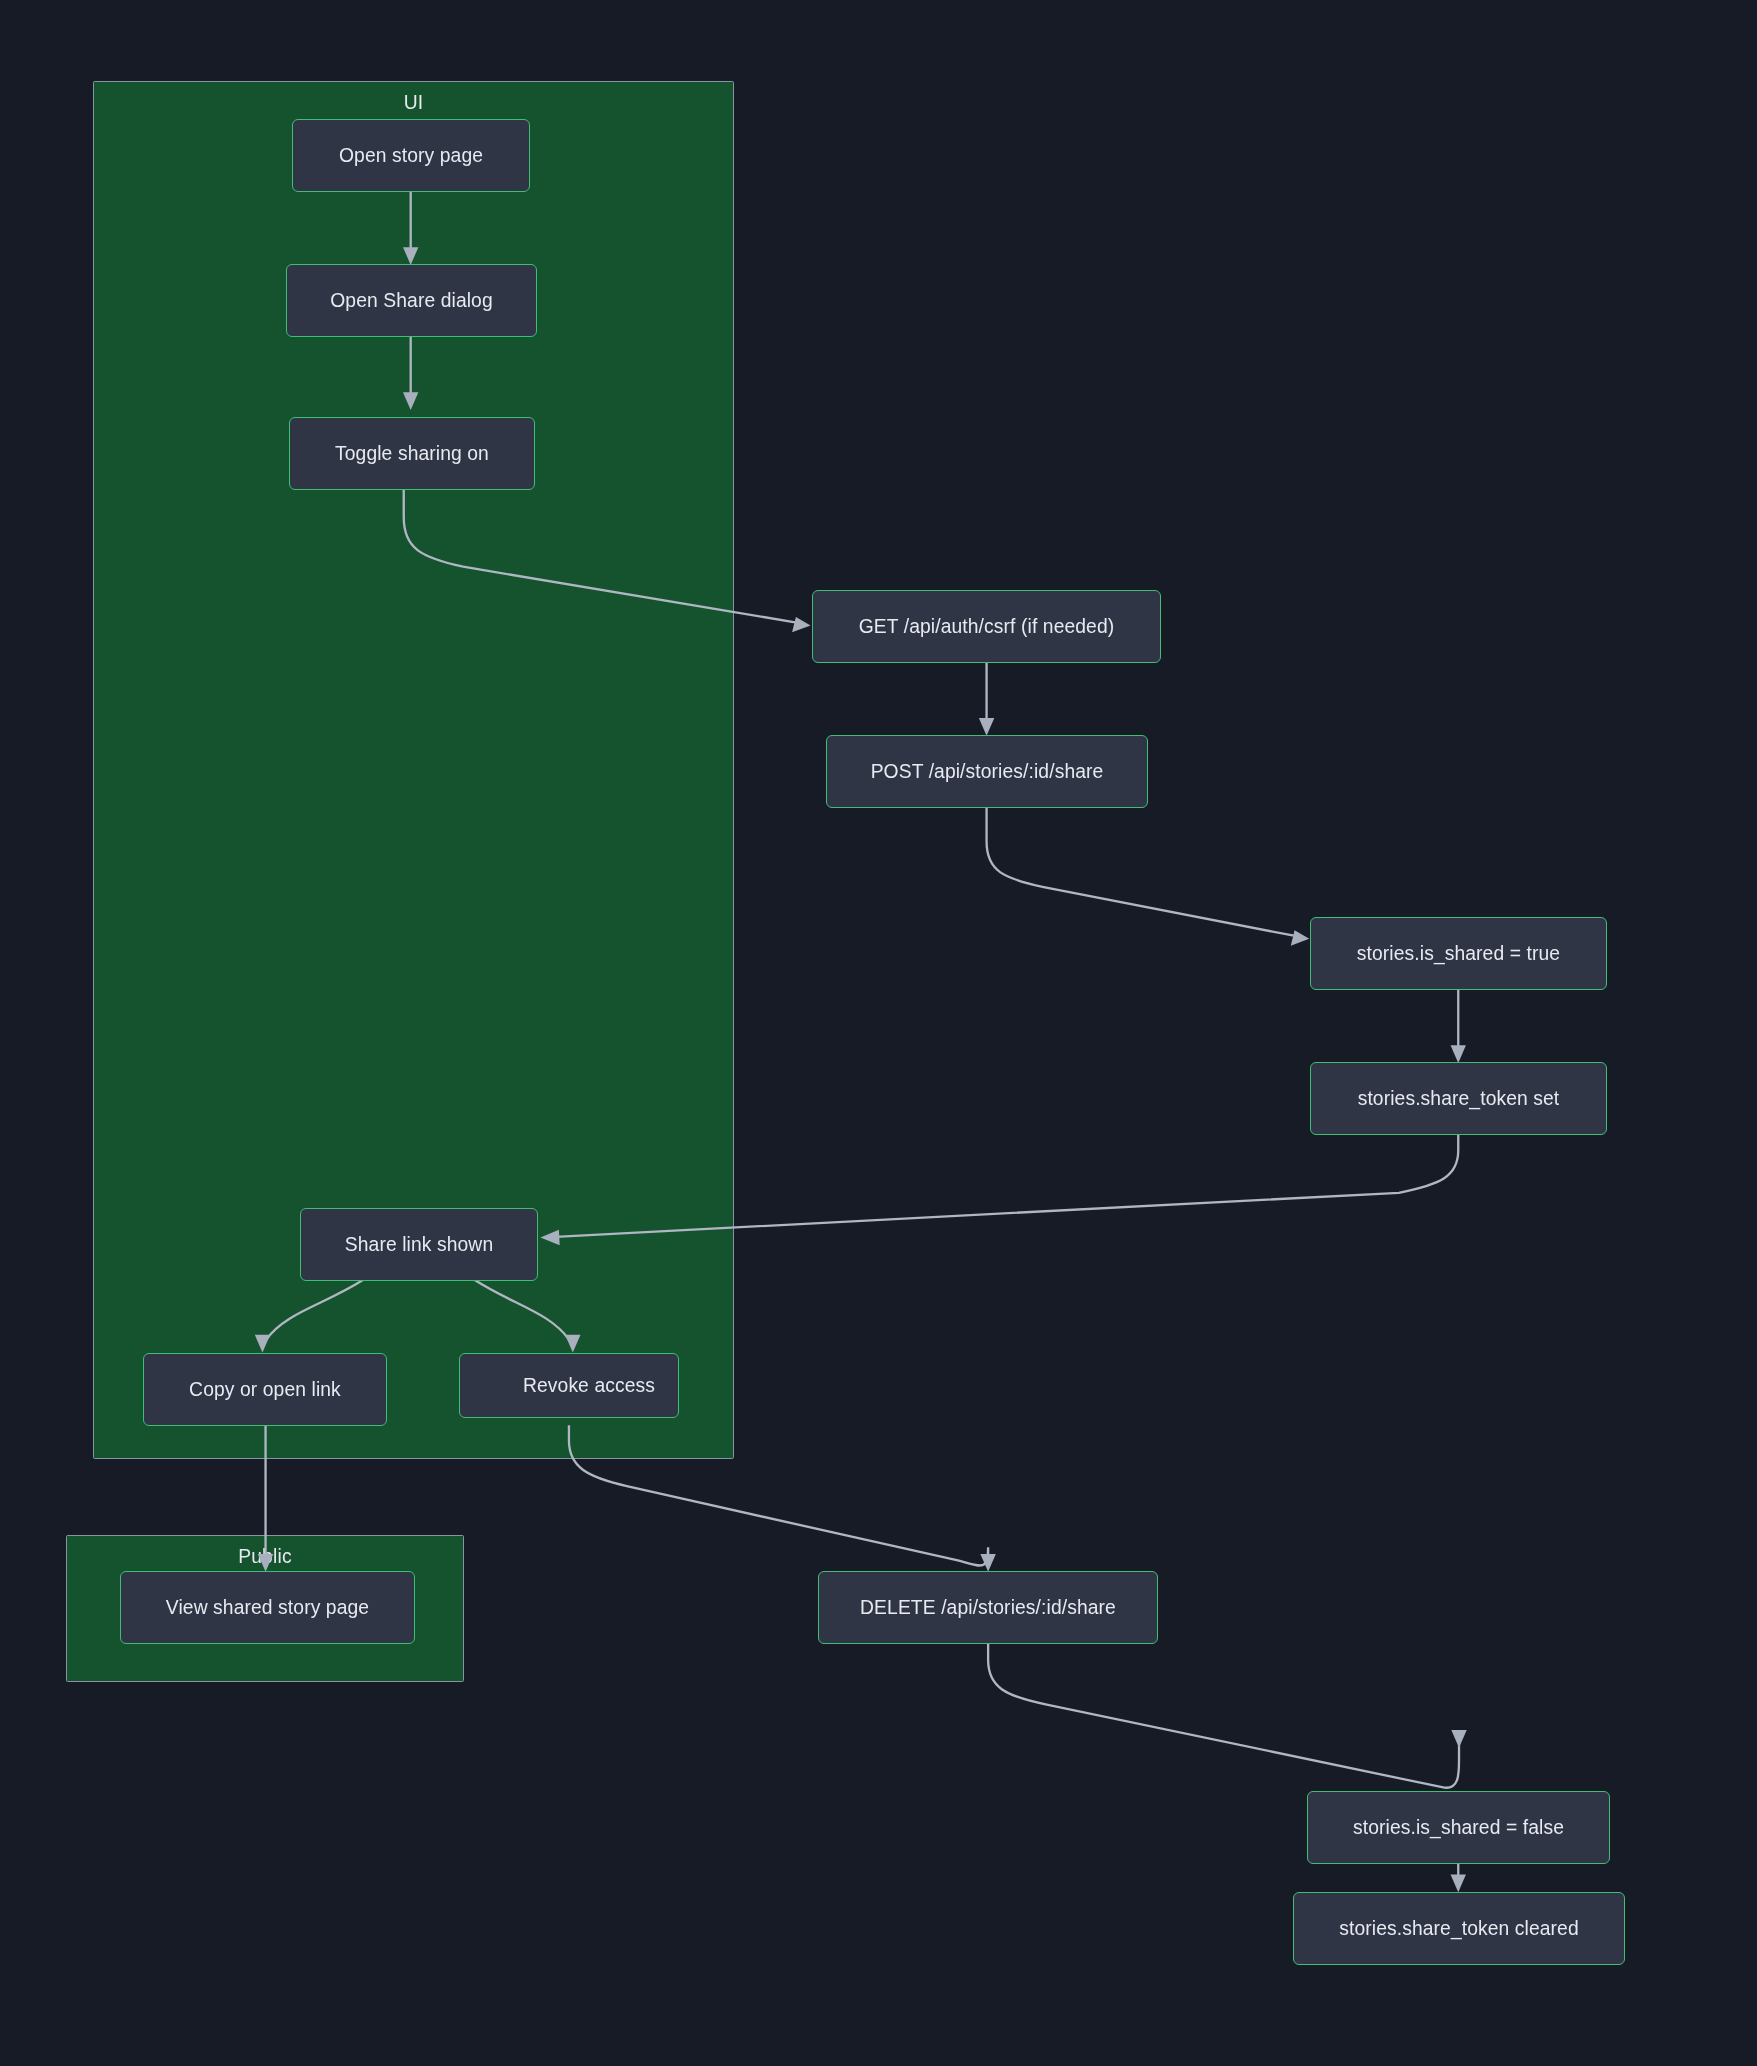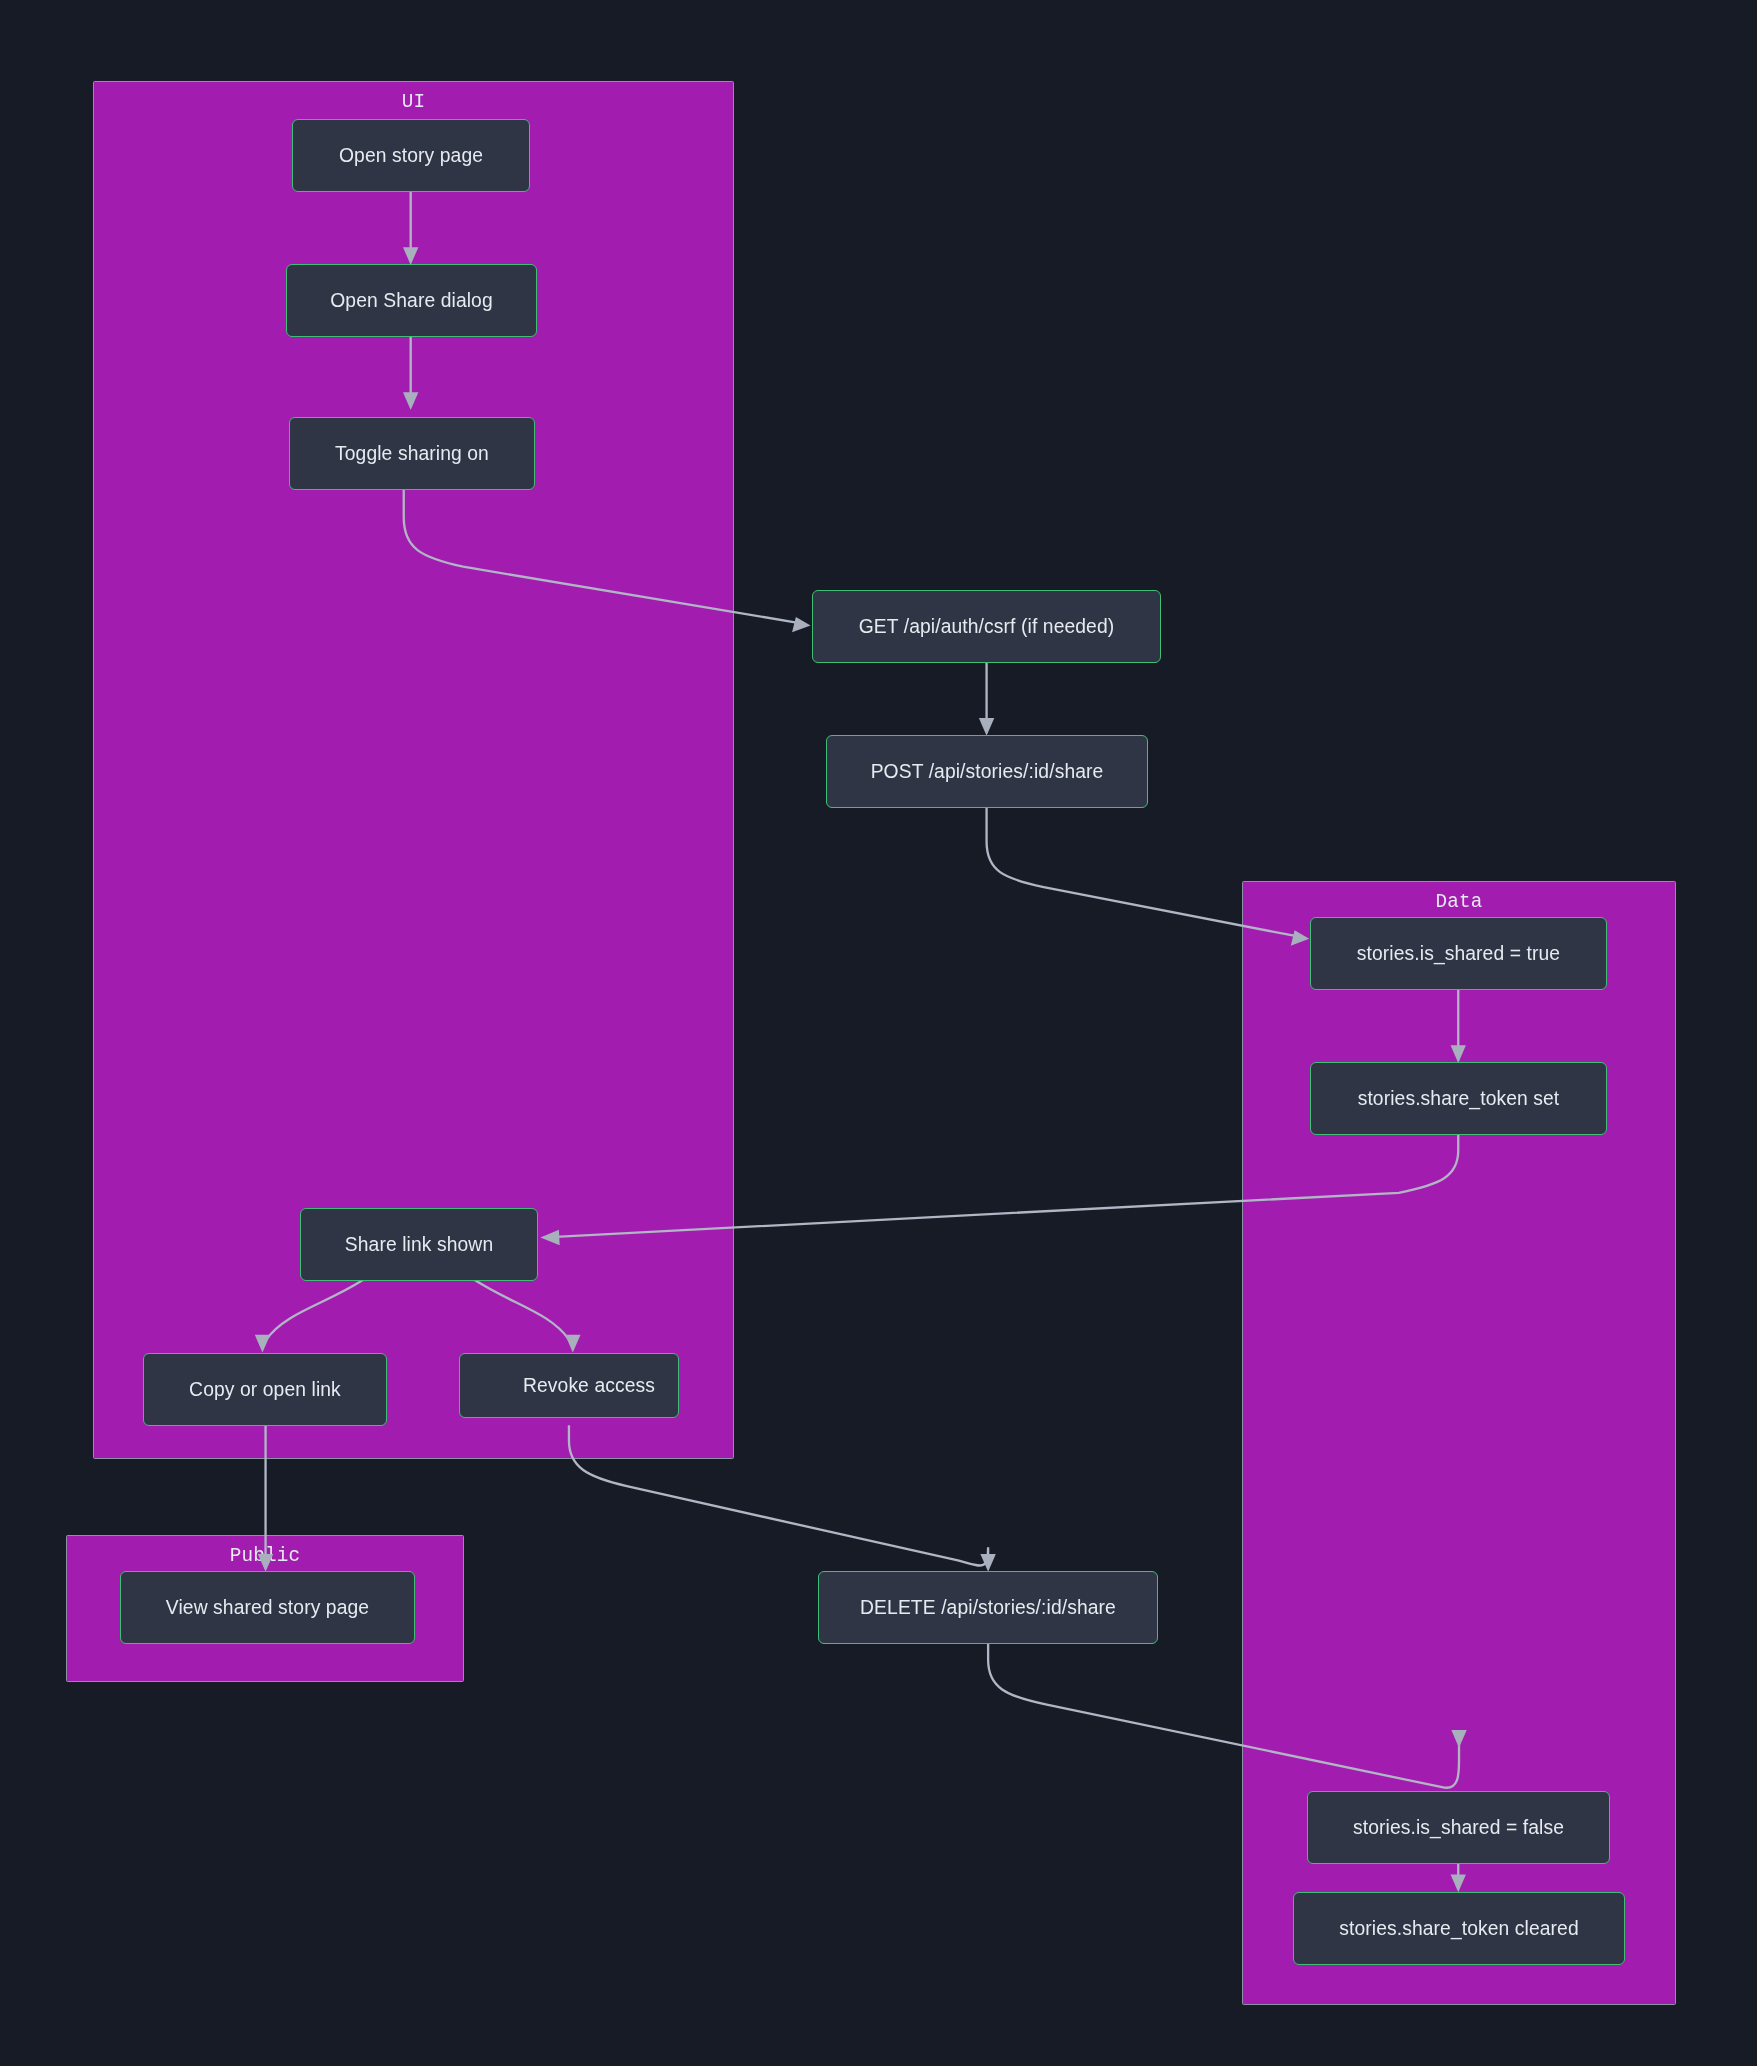--- a/index.html
+++ b/index.html
@@ -11,25 +11,24 @@
     position: relative;
     width: 1757px;
     height: 2066px;
     background: #171b26;
     overflow: hidden;
     font-family: "Liberation Sans", sans-serif;
   }
   
   .cluster {
     position: absolute;
-    background: #a21caf;
+    background: #14532d;
     border: 1.5px solid #8a92a6;
     border-radius: 1.5px;
     box-sizing: border-box;
-    font-family: Liberation Mono, monospace;
   }
   .cluster-title {
     position: absolute;
     top: 9.3px;
     left: 0;
     width: 100%;
     text-align: center;
     color: #e6e9ef;
     font-size: 19.3px;
     line-height: 23px;
@@ -75,23 +74,20 @@
   }
 </style>
 </head>
 <body>
 
 <div id="stage">
 
   <div class="cluster" id="cluster-ui" style="left: 93px; top: 81px; width: 641px; height: 1378px;">
     <div class="cluster-title">UI</div>
   </div>
-  <div class="cluster" id="cluster-data" style="left: 1242px; top: 881px; width: 434px; height: 1124px;">
-    <div class="cluster-title">Data</div>
-  </div>
   <div class="cluster" id="cluster-public" style="left: 66px; top: 1535px; width: 398px; height: 147px;">
     <div class="cluster-title">Public</div>
   </div>
 
   <svg id="edges" viewBox="0 0 2276 2676" xmlns="http://www.w3.org/2000/svg">
 
     <g>
       <path class="edge-path" d="M 532 248 L 532 325"></path>
       <polygon class="arrow-head" points="532,343 522,320 542,320"></polygon>
     </g>

